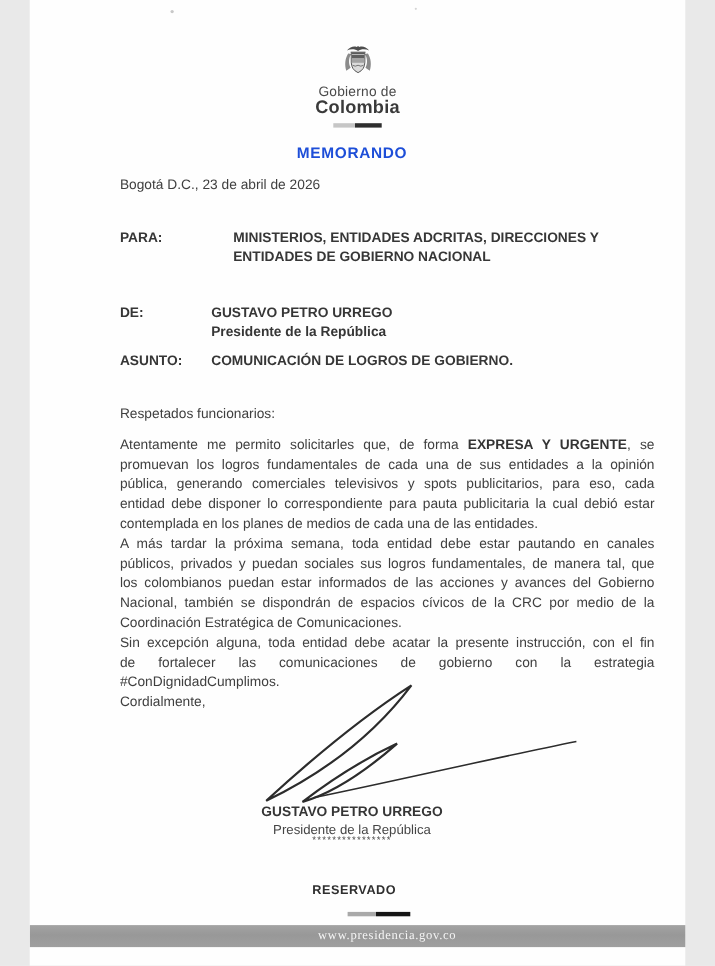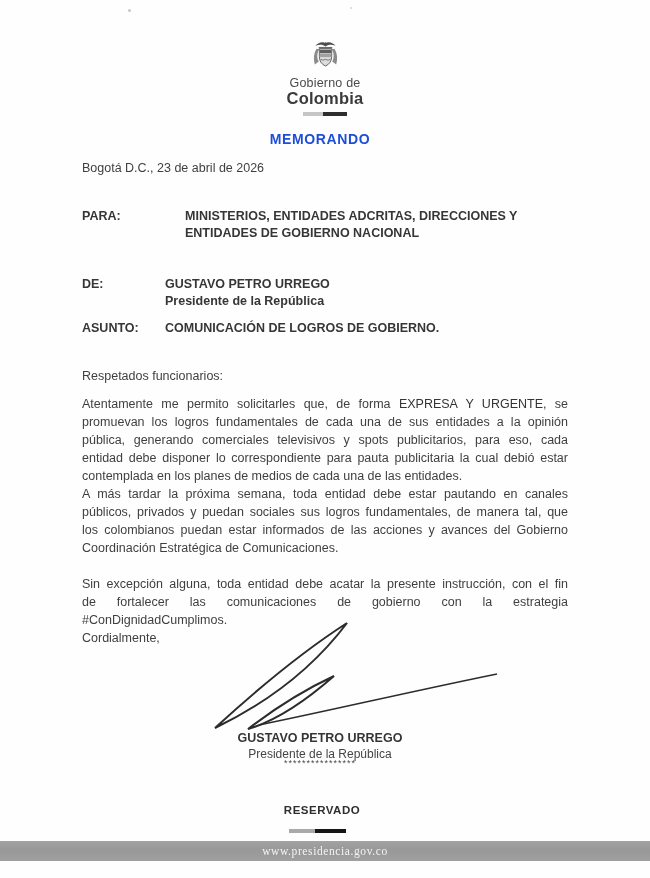--- a/index.html
+++ b/index.html
@@ -1,18 +1,18 @@
 <!DOCTYPE html>
 <html><head>
 <meta charset="utf-8">
 <style>
   html,body{margin:0;padding:0;background:#e9e9e9;}
   .page{
     position:relative;
-    width:650px;height:878px;
+    width:596px;height:878px;
     background:#fefefe;
     font-family:"Liberation Sans","DejaVu Sans",sans-serif;
     color:#3e3e3e;
     overflow:hidden;
     margin:0 auto;
   }
   
   .logo-block{position:absolute;top:40px;left:0;right:0;text-align:center;}
   .logo-emblem{display:block;margin:0 auto;}
   .logo-line1{font-size:12.5px;color:#4a4a4a;letter-spacing:.2px;margin-top:3px;}
@@ -30,21 +30,21 @@
   .field-asunto{top:320px;}
   .fvalue{white-space:pre-line;}
   
   .salutation{position:absolute;top:369px;left:82px;font-size:12.5px;color:#3f3f3f;}
   .bpara{position:absolute;left:82px;width:486px;font-size:12.5px;color:#3f3f3f;line-height:18px;}
   .para-0{top:395px;}
   .para-1{top:485px;}
   .para-2{top:575px;}
   .bline{text-align:justify;}
   .bline.just{text-align-last:justify;}
-  .b{font-weight:normal;color:#343434;}
+  .b{font-weight:bold;color:#343434;}
   .closing{position:absolute;top:631px;left:82px;font-size:12.5px;color:#3f3f3f;}
   
   .sig-svg{position:absolute;top:616px;left:203px;}
   .sig-name{position:absolute;top:731px;left:0;right:10px;text-align:center;
     font-size:12.5px;font-weight:bold;color:#353535;}
   .sig-title{position:absolute;top:747px;left:0;right:10px;text-align:center;
     font-size:12px;color:#454545;}
   .sig-asterisks{position:absolute;top:758px;left:0;right:10px;text-align:center;
     font-size:9px;letter-spacing:1px;color:#4a4a4a;}
   
@@ -111,20 +111,21 @@
       <div class="bline just"><span>Atentamente me permito solicitarles que, de forma </span><span class="b">EXPRESA Y URGENTE</span><span>, se</span></div>
       <div class="bline just"><span>promuevan los logros fundamentales de cada una de sus entidades a la opinión</span></div>
       <div class="bline just"><span>pública, generando comerciales televisivos y spots publicitarios, para eso, cada</span></div>
       <div class="bline just"><span>entidad debe disponer lo correspondiente para pauta publicitaria la cual debió estar</span></div>
       <div class="bline"><span>contemplada en los planes de medios de cada una de las entidades.</span></div>
     </div>
   <div class="bpara para-1">
       <div class="bline just"><span>A más tardar la próxima semana, toda entidad debe estar pautando en canales</span></div>
       <div class="bline just"><span>públicos, privados y puedan sociales sus logros fundamentales, de manera tal, que</span></div>
       <div class="bline just"><span>los colombianos puedan estar informados de las acciones y avances del Gobierno</span></div>
+      <div class="bline just"><span>Nacional, también se dispondrán de espacios cívicos de la CRC por medio de la</span></div>
       <div class="bline"><span>Coordinación Estratégica de Comunicaciones.</span></div>
     </div>
   <div class="bpara para-2">
       <div class="bline just"><span>Sin excepción alguna, toda entidad debe acatar la presente instrucción, con el fin</span></div>
       <div class="bline just"><span>de fortalecer las comunicaciones de gobierno con la estrategia</span></div>
       <div class="bline"><span>#ConDignidadCumplimos.</span></div>
     </div>
   <div class="closing">Cordialmente,</div>
 
   <svg class="sig-svg" width="300" height="120" viewBox="0 0 300 120" aria-hidden="true">

